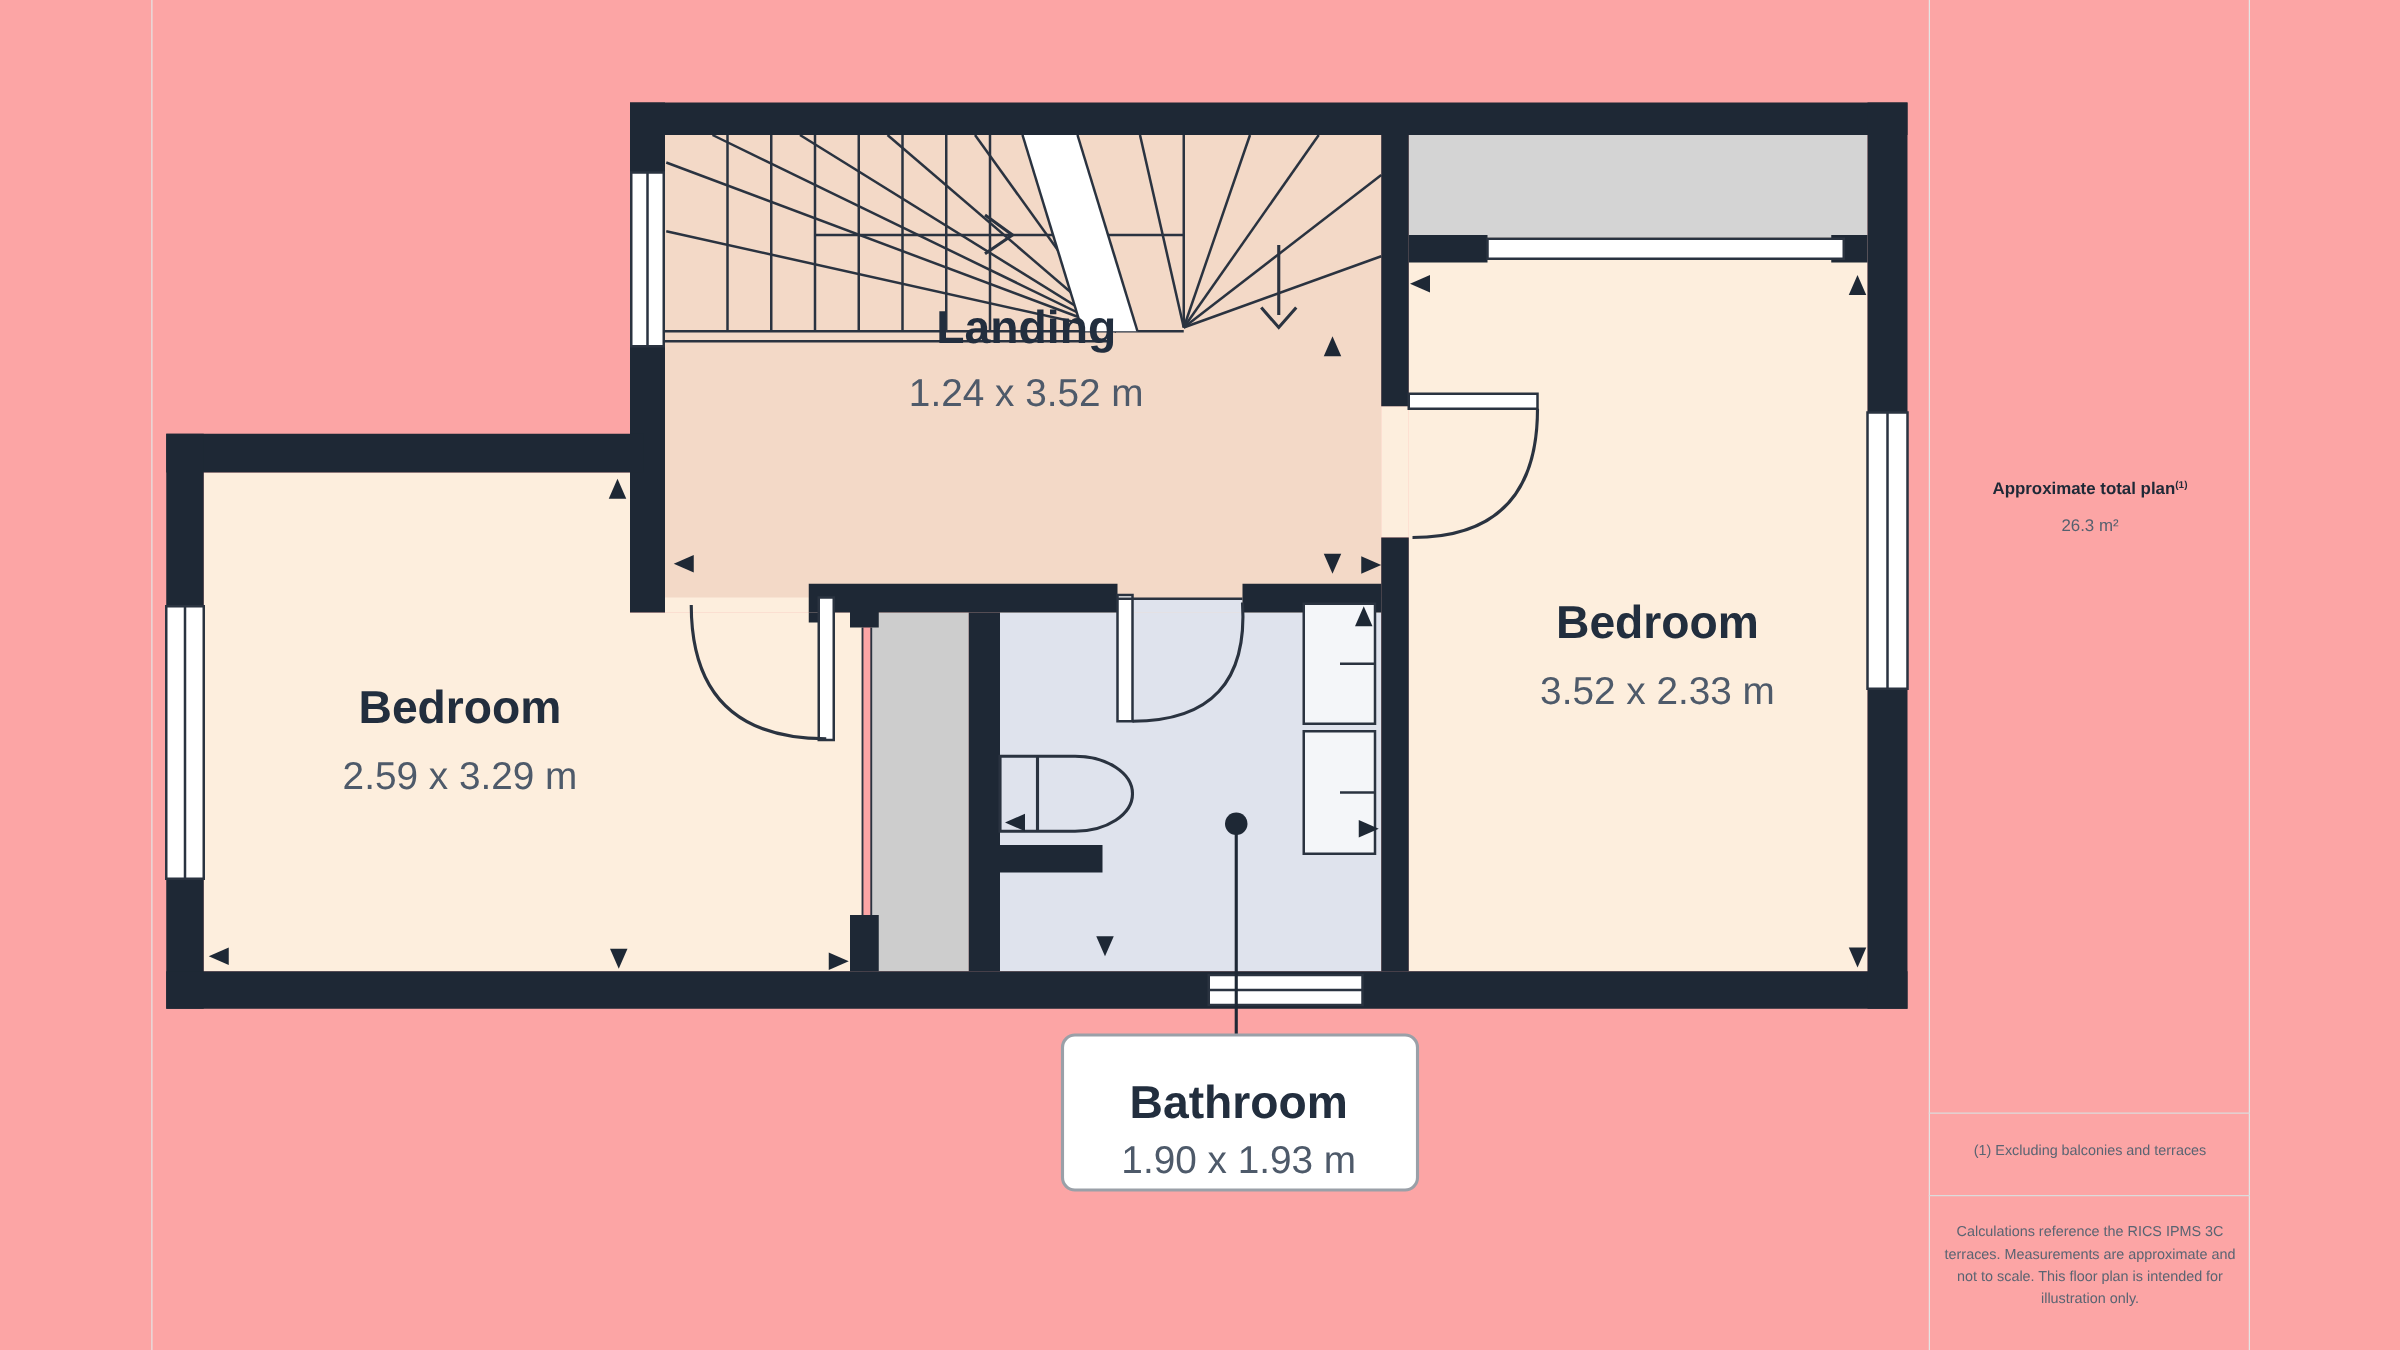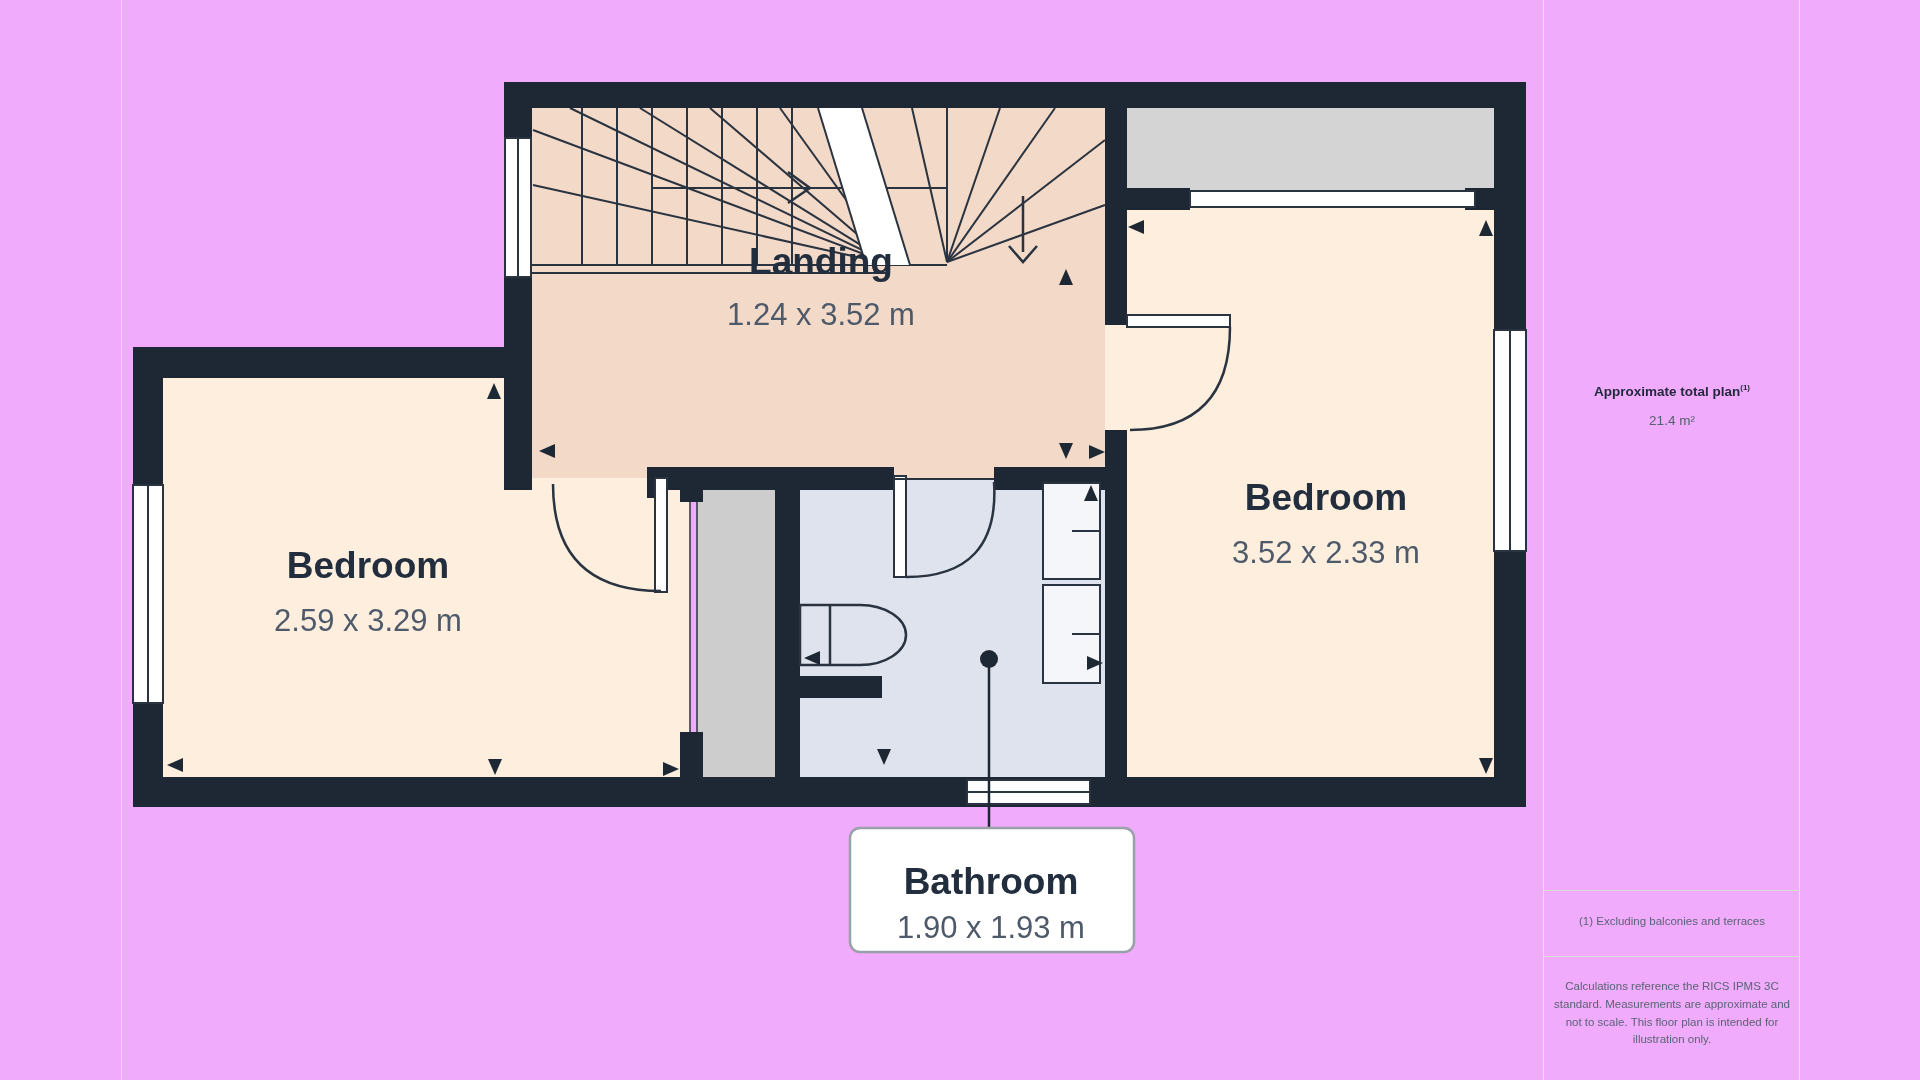--- a/index.html
+++ b/index.html
@@ -1,16 +1,16 @@
 <!DOCTYPE html>
 <html><head>
 <meta charset="utf-8">
 <style>
   html,body{margin:0;padding:0;background:#ffffff;}
-  #stage{position:relative;width:1920px;height:1080px;background:#f0abfc;overflow:hidden;
+  #stage{position:relative;width:1920px;height:1080px;background:#fca5a5;overflow:hidden;
          font-family:"Liberation Sans",sans-serif;}
   #plan-svg{position:absolute;left:0;top:0;}
   svg text{font-family:"Liberation Sans",sans-serif;}
   .room-name{font-weight:700;font-size:37px;fill:#222e3e;}
   .room-dims{font-size:31px;fill:#4e5a6a;}
   .vline{position:absolute;top:0;width:1px;height:1080px;background:#e4e4e4;}
   .hdiv{position:absolute;height:1px;background:#dcdcdc;}
   .sidebar-text{position:absolute;text-align:center;color:#55606e;}
   #total-area-label{left:1548px;top:383px;width:248px;font-size:13.5px;font-weight:700;color:#1f2937;}
   #total-area-label sup{font-size:8px;}
@@ -193,20 +193,20 @@
     <g text-anchor="middle">
       <rect x="850" y="828" width="284" height="124" rx="10" fill="#ffffff" stroke="#9aa0a8" stroke-width="2.5"></rect>
       <text class="room-name" x="991" y="894">Bathroom</text>
       <text class="room-dims" x="991" y="938">1.90 x 1.93 m</text>
     </g>
   </svg>
 
   <div class="sidebar-text" id="total-area-label">
     <span>Approximate total plan</span><sup>(1)</sup>
   </div>
-  <div class="sidebar-text" id="total-area-value">21.4 m²</div>
+  <div class="sidebar-text" id="total-area-value">26.3 m²</div>
 
   <div class="hdiv" style="left:1543px;top:890px;width:257px"></div>
   <div class="hdiv" style="left:1543px;top:956px;width:257px"></div>
 
   <div class="sidebar-text" id="footnote">(1) Excluding balconies and terraces</div>
-  <div class="sidebar-text" id="disclaimer">Calculations reference the RICS IPMS 3C standard. Measurements are approximate and not to scale. This floor plan is intended for illustration only.</div>
+  <div class="sidebar-text" id="disclaimer">Calculations reference the RICS IPMS 3C terraces. Measurements are approximate and not to scale. This floor plan is intended for illustration only.</div>
 </div>
 
 </body></html>

